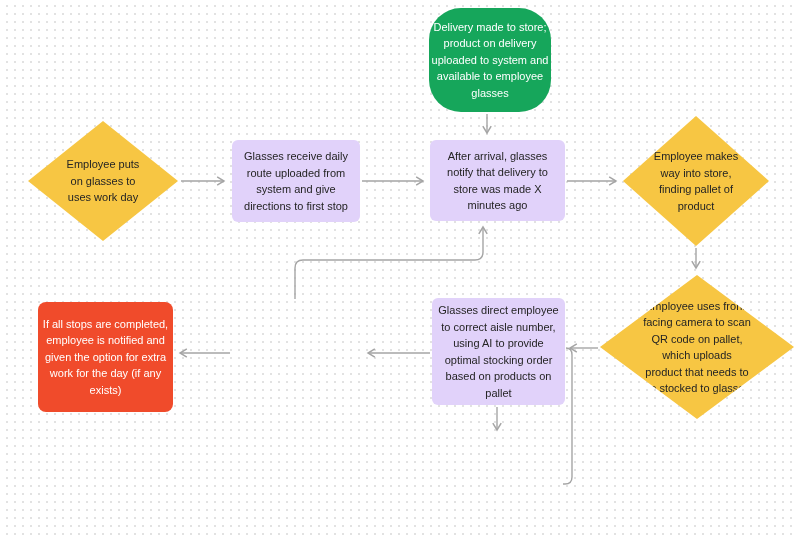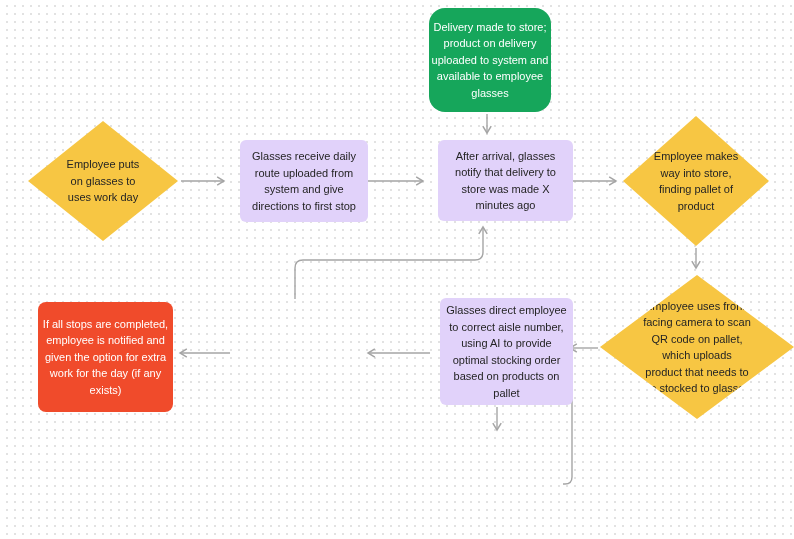--- a/index.html
+++ b/index.html
@@ -15,22 +15,22 @@
   }
   .connectors{position:absolute;left:0;top:0;width:794px;height:539px;}
   .connectors path{fill:none;stroke:#a5a5a5;stroke-width:1.4;}
   .shape{
     position:absolute;
     display:flex;align-items:center;justify-content:center;
     text-align:center;
     font-size:11px;line-height:16.5px;font-weight:500;color:#242424;
   }
   .txt{white-space:pre-line;display:block;}
-  .rect{background:#e1d2fa;border-radius:6px;margin-left:8px;}
-  .pill-green{background:#16a65b;border-radius:16px;color:#ffffff;}
+  .rect{background:#e1d2fa;border-radius:6px;}
+  .pill-green{background:#16a65b;border-radius:32px;color:#ffffff;}
   .pill-red{background:#f04b2b;border-radius:8px;color:#ffffff;}
   .diamond{background:#f7c643;clip-path:polygon(50% 0,100% 50%,50% 100%,0 50%);}
 
   
   #n-delivery{left:429px;top:8px;width:122px;height:104px;}
   #n-start{left:28px;top:121px;width:150px;height:120px;}
   #n-route{left:232px;top:140px;width:128px;height:82px;}
   #n-arrival{left:430px;top:140px;width:135px;height:81px;}
   #n-store{left:623px;top:116px;width:146px;height:130px;}
   #n-scanqr{left:600px;top:275px;width:194px;height:144px;}

